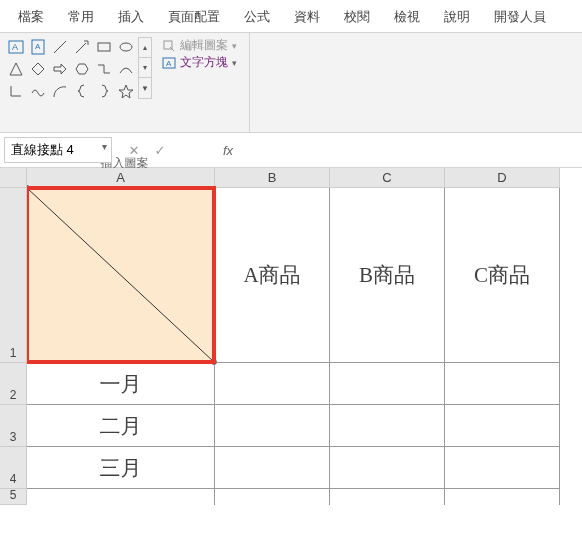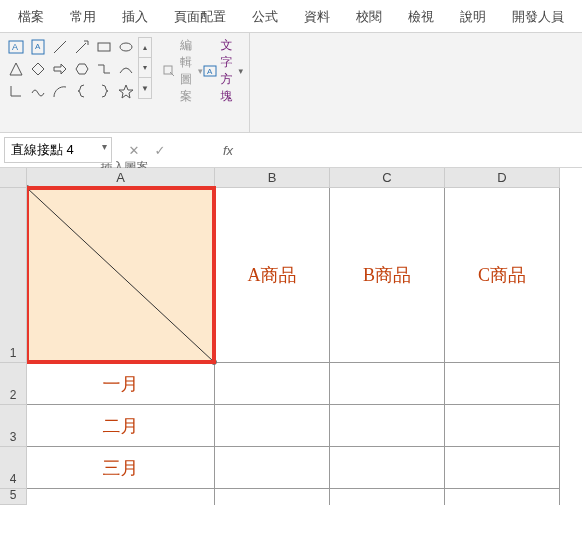--- a/index.html
+++ b/index.html
@@ -1,36 +1,36 @@
 <!DOCTYPE html>
 <html><head>
   <meta charset="utf-8">
   <style>
     * { box-sizing: border-box; margin: 0; padding: 0; }
     body { font-family: "Microsoft JhengHei", sans-serif; font-size: 13px; background: #fff; width: 582px; }
     
     
-    .ribbon-tabs { display: flex; padding: 2px 6px 0; border-bottom: 1px solid #d4d4d4; justify-content: space-between; }
+    .ribbon-tabs { display: flex; padding: 2px 6px 0; border-bottom: 1px solid #d4d4d4; }
     .ribbon-tab { padding: 6px 12px; color: #444; cursor: pointer; }
     
     
     .ribbon-content { display: flex; background: #f3f3f3; border-bottom: 1px solid #d4d4d4; height: 100px; }
     .ribbon-group { border-right: 1px solid #d4d4d4; display: flex; flex-direction: column; }
     .ribbon-group-body { flex: 1; display: flex; align-items: flex-start; padding: 4px 6px; }
     .ribbon-group-label { text-align: center; font-size: 12px; color: #666; padding: 2px 0 4px; margin-top: 48px; }
     
     
     .shape-gallery { display: grid; grid-template-columns: repeat(6, 20px); grid-template-rows: repeat(3, 20px); gap: 2px; }
     .shape-cell { display: flex; align-items: center; justify-content: center; }
     .shape-cell svg { width: 16px; height: 16px; }
     .gallery-side { display: flex; flex-direction: column; justify-content: space-between; height: 62px; margin-left: 2px; border: 1px solid #ccc; }
     .gallery-side div { width: 12px; height: 20px; display: flex; align-items: center; justify-content: center; font-size: 8px; color: #555; border-bottom: 1px solid #ccc; }
     .gallery-side div:last-child { border-bottom: none; }
     
-    .shape-tools { margin-left: 10px; display: flex; flex-direction: row; gap: 0; font-size: 12px; color: #999; }
+    .shape-tools { margin-left: 10px; display: flex; flex-direction: column; gap: 0; font-size: 12px; color: #999; }
     .shape-tool-row { display: flex; align-items: center; gap: 4px; }
     .shape-tool-icon { width: 14px; height: 14px; display: inline-flex; align-items: center; justify-content: center; }
     
     
     .line-styles { display: flex; align-items: center; gap: 0; padding: 8px 6px; }
     .line-style { width: 50px; height: 50px; display: flex; align-items: center; justify-content: center; }
     .line-style.selected { border: 1px solid #a0a0a0; background: #fff; }
     .line-style svg { width: 40px; height: 40px; }
     
     
@@ -50,21 +50,21 @@
     .rh5 { height: 16px; }
     
     .grid-body { flex: 1; overflow: hidden; }
     .col-headers { display: flex; }
     .col-header { height: 20px; background: #e6e6e6; border-right: 1px solid #ccc; border-bottom: 1px solid #ccc; display: flex; align-items: center; justify-content: center; font-size: 13px; color: #444; }
     .colA { width: 188px; }
     .colN { width: 115px; }
     
     .data-rows { }
     .data-row { display: flex; }
-    .cell { border-right: 1px solid #999; border-bottom: 1px solid #999; display: flex; align-items: center; justify-content: center; font-size: 18px; background: #fff; color: #c2410c; }
+    .cell { border-right: 1px solid #999; border-bottom: 1px solid #999; display: flex; align-items: center; justify-content: center; font-size: 21px; background: #fff; color: #404040; }
     .cellA1 { width: 188px; height: 175px; position: relative; background: #fde9ce; }
     .cellN1 { width: 115px; height: 175px; font-family: serif; }
     .cellA { width: 188px; height: 42px; font-family: serif; }
     .cellN { width: 115px; height: 42px; }
     .cell5 { height: 16px; border-bottom: none; }
     
     
     .highlight-box { position: absolute; left: -2px; top: -2px; right: -2px; bottom: -2px; border: 4px solid #e8352a; pointer-events: none; }
     .diag-line { position: absolute; left: 0; top: 0; width: 100%; height: 100%; }
     .handle { position: absolute; width: 6px; height: 6px; background: #fff; border: 1px solid #666; border-radius: 50%; }

